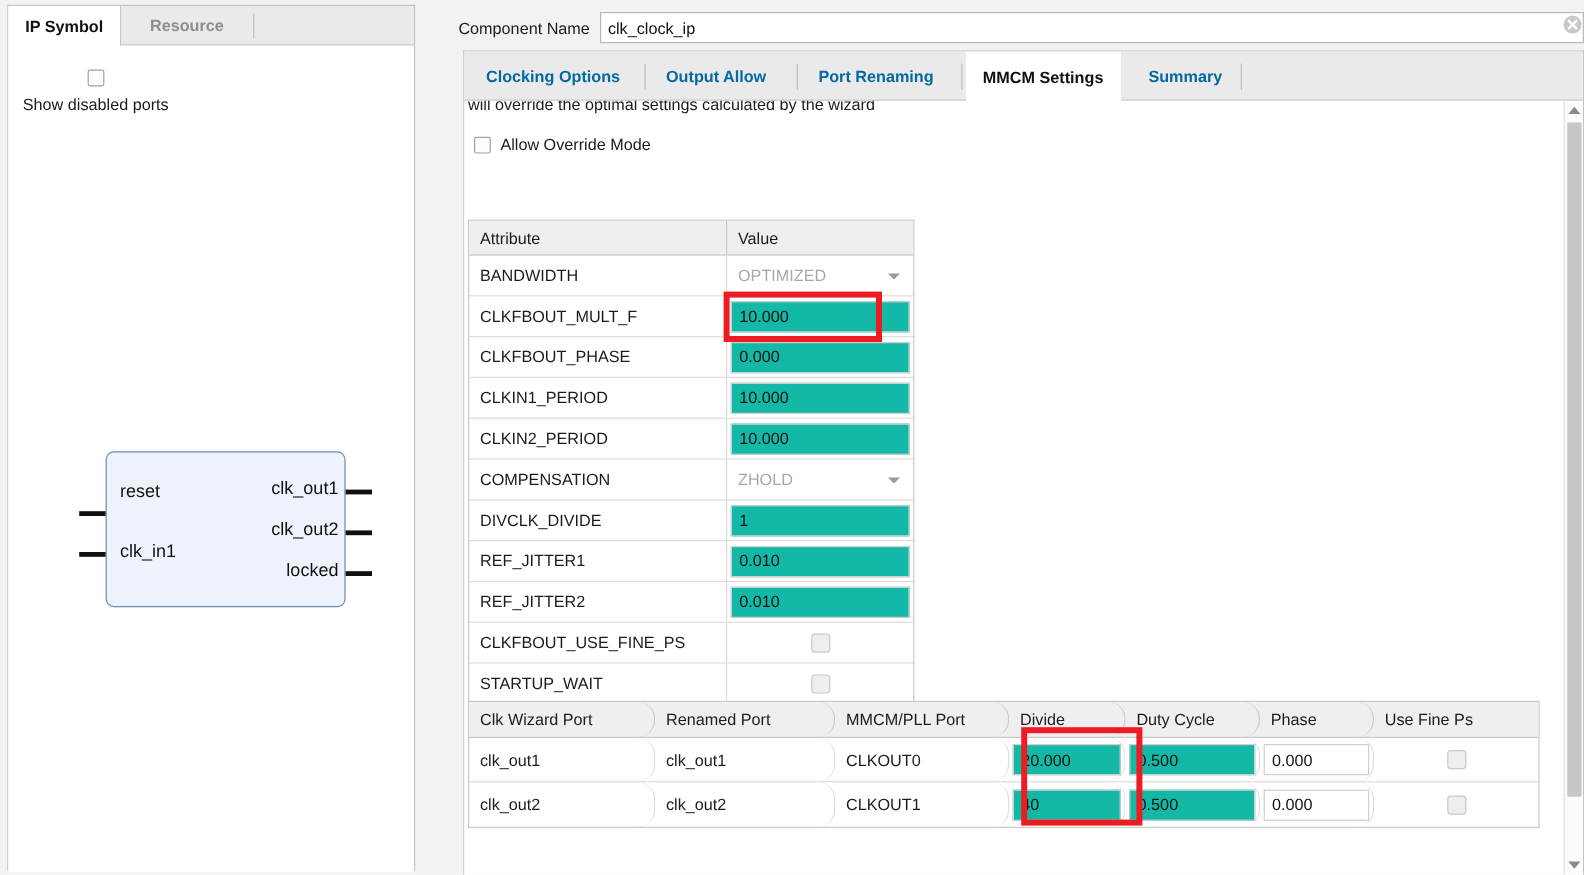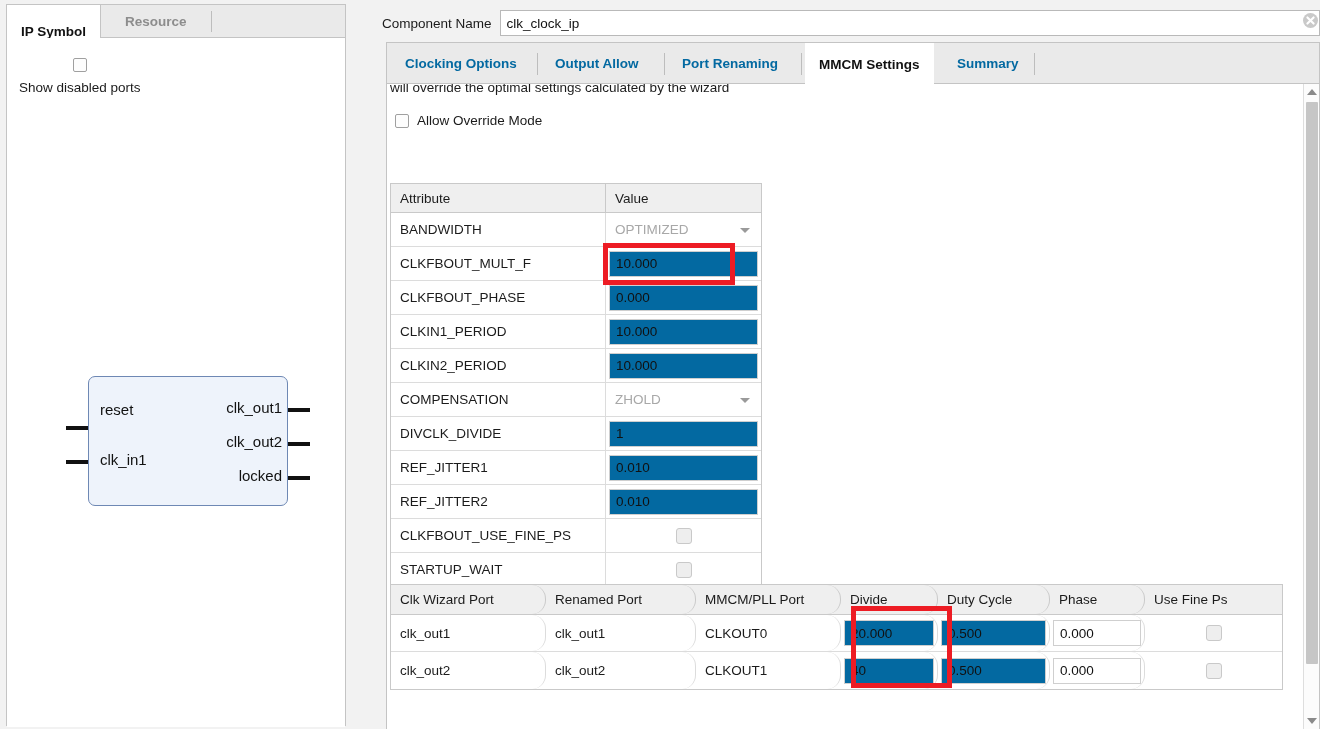--- a/index.html
+++ b/index.html
@@ -97,21 +97,21 @@
   }
   .attr-row { display: flex; height: 34px; border-bottom: 1px solid #dcdcdc; }
   .attr-row:last-child { border-bottom: none; }
   .attr-head { height: 29px; background: #efefef; border-bottom: 1px solid #c9c9c9; }
   .cell-attr { width: 215px; display: flex; align-items: center; padding-left: 9px; font-size: 13.5px; border-right: 1px solid #dcdcdc; }
   .cell-val { flex: 1; display: flex; align-items: center; padding: 0 3px; }
   .attr-head .cell-attr, .attr-head .cell-val { font-size: 13.5px; color: #1b1b1b; padding-left: 9px; border-right: 1px solid #c9c9c9; }
   .attr-head .cell-val { border-right: none; }
 
   .field {
-    width: 100%; height: 26px; background: #0369a1; border: 1px solid #cfcfcf;
+    width: 100%; height: 26px; background: #14b8a6; border: 1px solid #cfcfcf;
     display: flex; align-items: center; padding-left: 6px; font-size: 13.5px; color: #111;
   }
   .field.white { background: #ffffff; }
   .combo {
     width: 100%; height: 26px; background: #ffffff; border: none;
     display: flex; align-items: center; padding-left: 6px;
     font-size: 13.5px; color: #a8a8a8; position: relative;
   }
   .combo-arrow {
     position: absolute; right: 8px; top: 11px;
@@ -147,21 +147,21 @@
 </style>
 </head>
 <body>
 
 <div id="root">
 
   <div id="left-panel">
     <div id="left-frame">
 
       <div id="left-tabstrip">
-        <div class="ltab active" style="left:0;align-items:flex-end;">
+        <div class="ltab active" style="left:0;">
           <span>IP Symbol</span>
         </div>
         <div class="ltab inactive" style="left:104px;">
           <span>Resource</span>
         </div>
         <div class="tab-sep-l" style="left:204px;"></div>
       </div>
 
       <div id="left-body">
 

